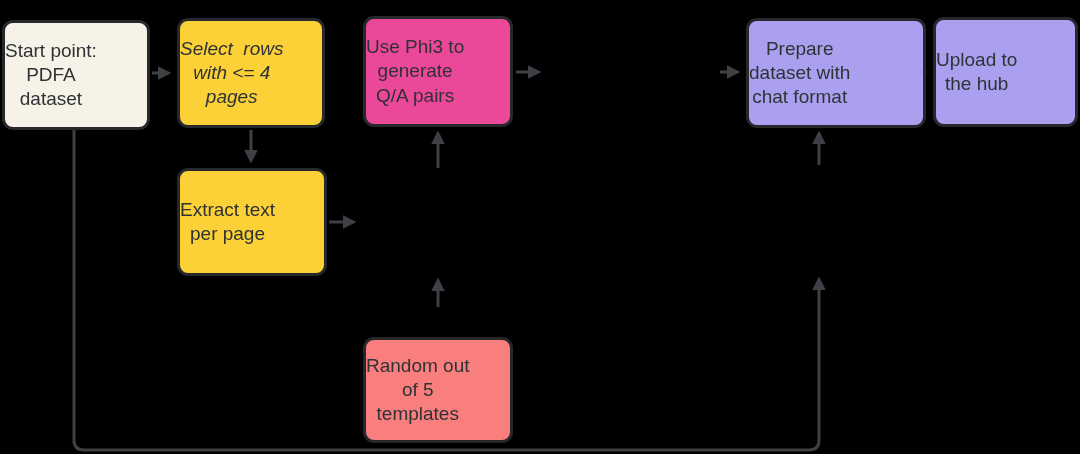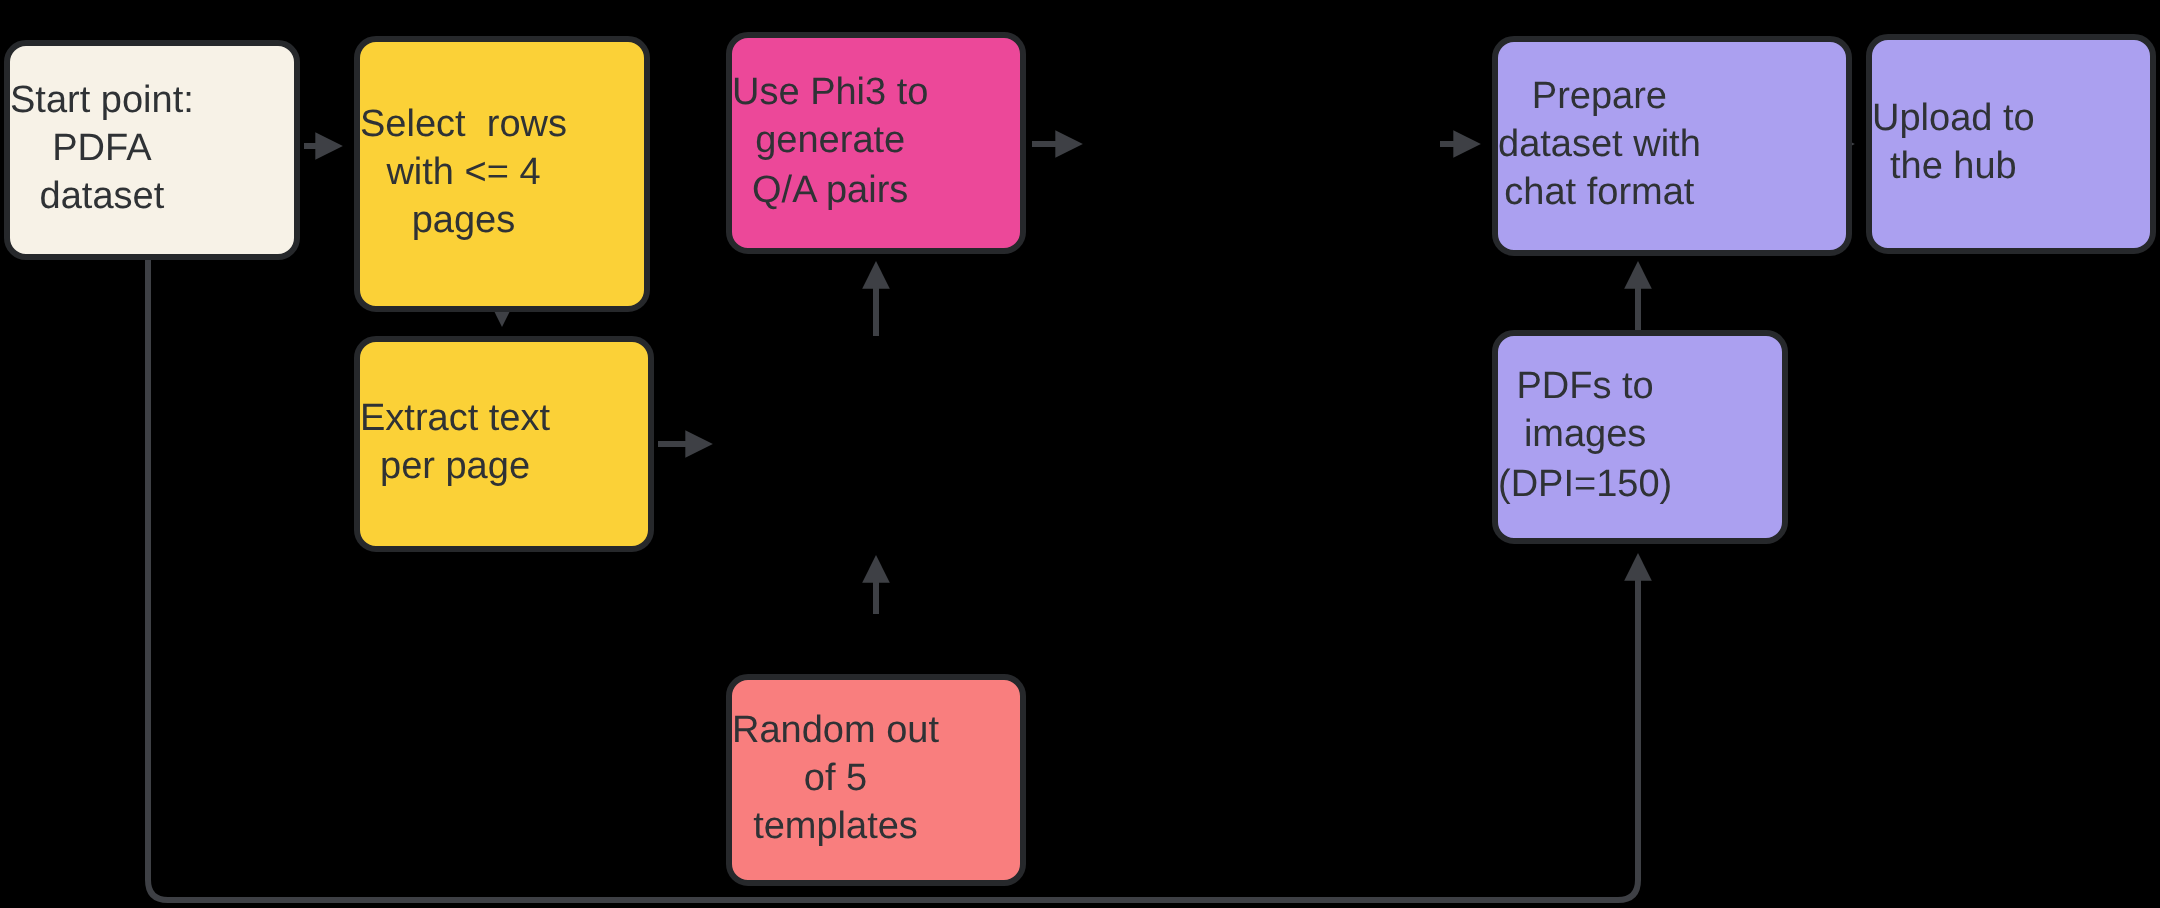--- a/index.html
+++ b/index.html
@@ -33,21 +33,21 @@
     border-radius: 11px;
     display: flex;
     align-items: center;
     text-align: center;
     color: var(--text_dark, #2f3235);
     font-size: 19px;
     line-height: 1.27;
     white-space: pre-wrap;
   }
   .n-start   { left: 2px;   top: 20px;  width: 148px; height: 110px; }
-  .n-select  { left: 177px; top: 18px;  width: 148px; height: 138px; }
+  .n-select  { left: 177px; top: 18px;  width: 148px; height: 110px; font-style: italic; }
   .n-phi3    { left: 363px; top: 16px;  width: 150px; height: 111px; }
   .n-prepare { left: 746px; top: 18px;  width: 180px; height: 110px; }
   .n-upload  { left: 933px; top: 17px;  width: 145px; height: 110px; }
   .n-extract { left: 177px; top: 168px; width: 150px; height: 108px; }
   .n-create  { left: 363px; top: 168px; width: 150px; height: 108px; }
   .n-pdfs    { left: 746px; top: 165px; width: 148px; height: 107px; }
   .n-random  { left: 363px; top: 307px; width: 150px; height: 106px; margin-top: 30px; }
   .n-diamond {
     left: 550px; top: 2px; width: 166px; height: 142px;
     border: none;
@@ -114,25 +114,20 @@
     <span class="node-label">Upload to
 the hub</span>
   </div>
 
   <div class="node n-extract" style="background-color: rgb(251, 209, 55);">
     <span class="node-label">Extract text
 per page</span>
   </div>
 
 
-  <div class="node n-pdfs" style="background-color: rgb(171, 160, 240);">
-    <span class="node-label">PDFs to
-images
-(DPI=150)</span>
-  </div>
 
   <div class="node n-random" style="background-color: rgb(249, 126, 126);">
     <span class="node-label">Random out
 of 5
 templates</span>
   </div>
 
 </div>
 
 </body></html>

